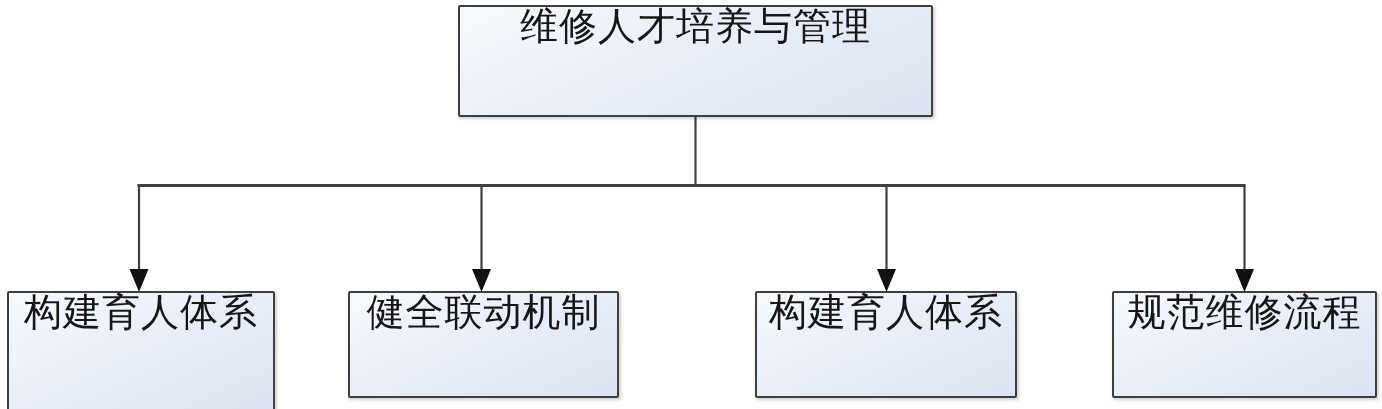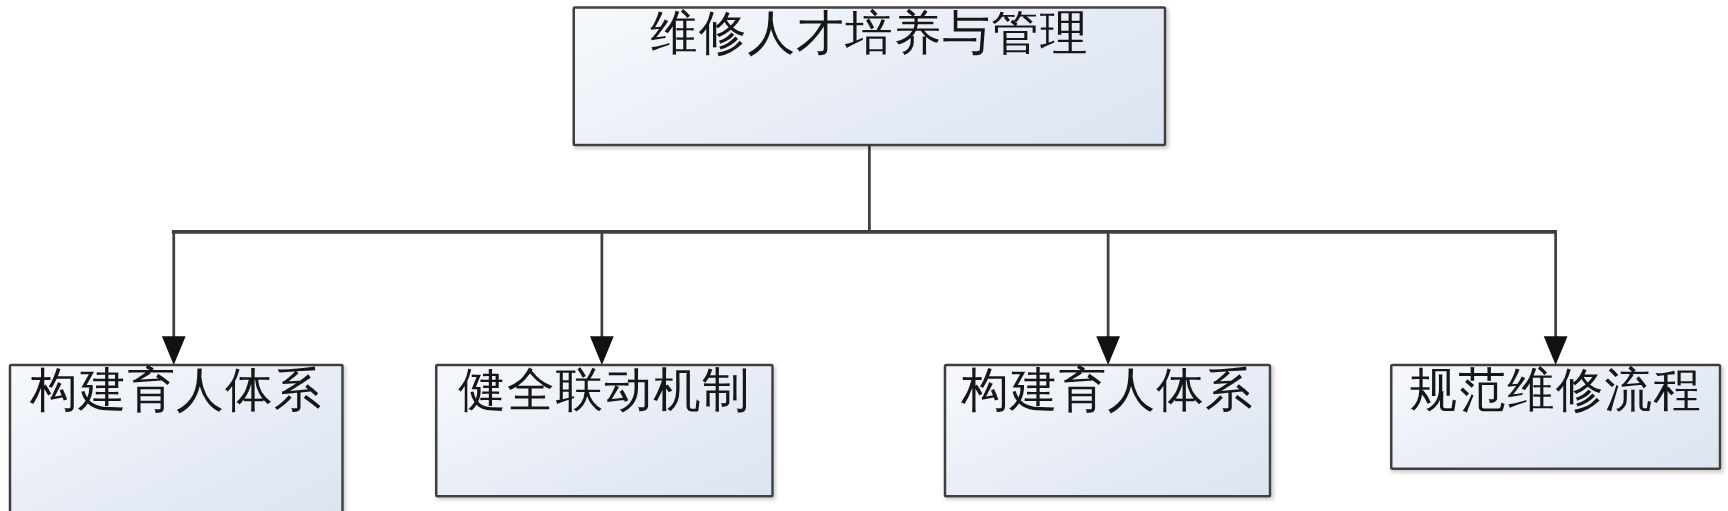--- a/index.html
+++ b/index.html
@@ -37,21 +37,21 @@
     letter-spacing: 1px;
     text-align: center;
     line-height: 1;
     box-sizing: border-box;
     white-space: nowrap;
   }
   .node-root { left: 458px; top: 5px;   width: 475px; height: 112px; }
   .node-c0   { left: 7px;   top: 291px; width: 268px; height: 122px; }
   .node-c1   { left: 348px; top: 291px; width: 271px; height: 107px; }
   .node-c2   { left: 755px; top: 291px; width: 262px; height: 107px; }
-  .node-c3   { left: 1112px;top: 291px; width: 265px; height: 85px; }
+  .node-c3   { left: 1112px;top: 291px; width: 265px; height: 107px; }
   .connectors line { stroke-width: 2.2; }
   .connectors line[data-name="connector-bus"] { stroke-width: 3; }
 </style>
 </head>
 <body>
 
 <div class="canvas" data-name="org-chart">
 
   <svg class="connectors" data-name="connector-lines" viewBox="0 0 1382 409" xmlns="http://www.w3.org/2000/svg">
 

